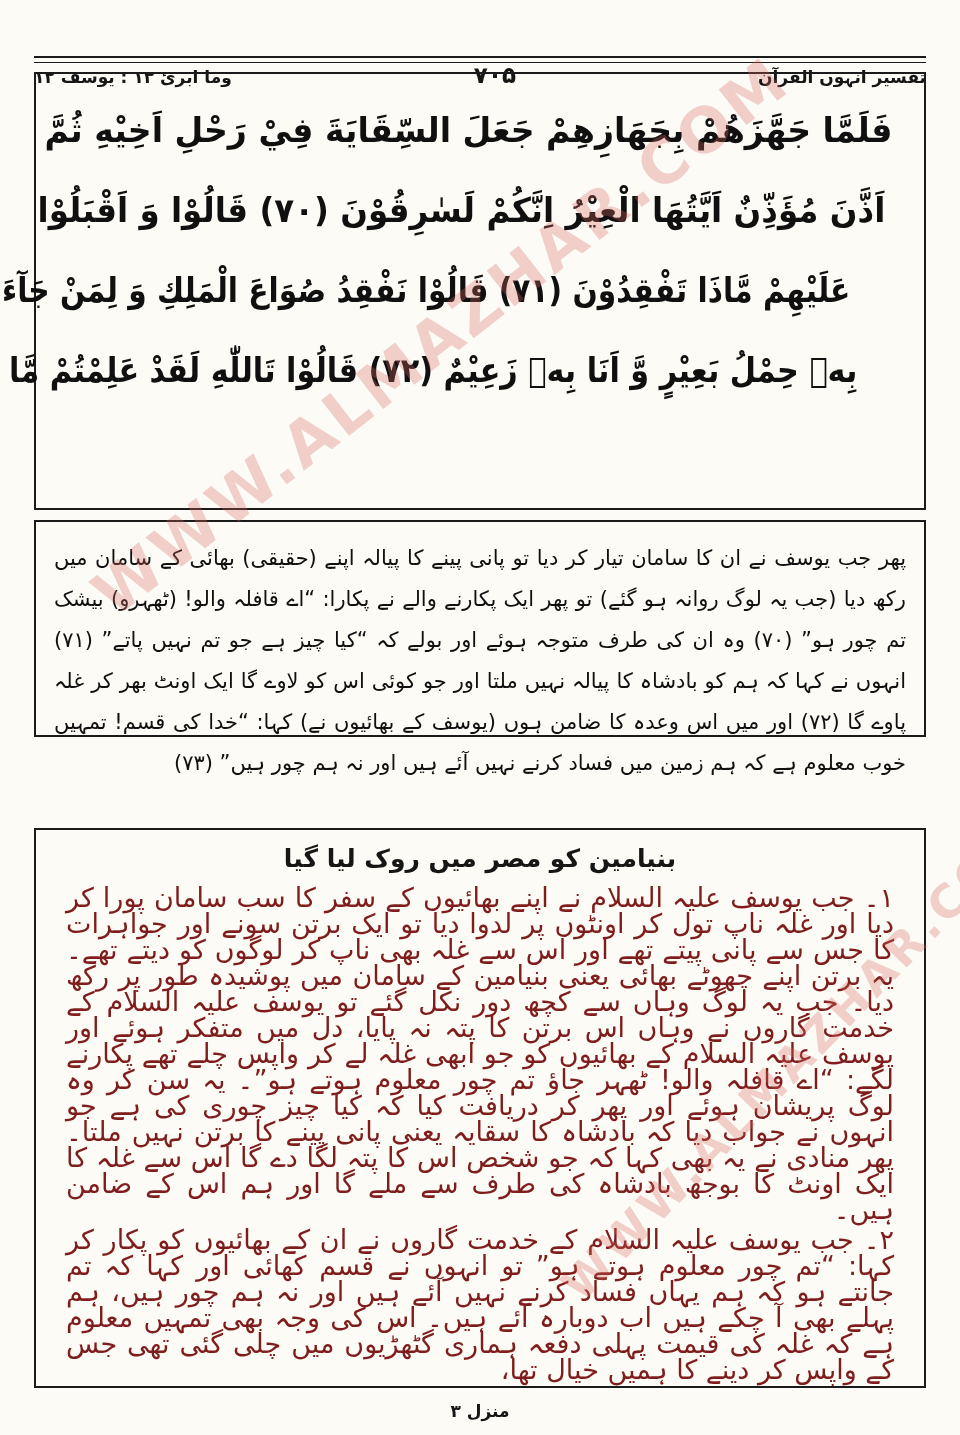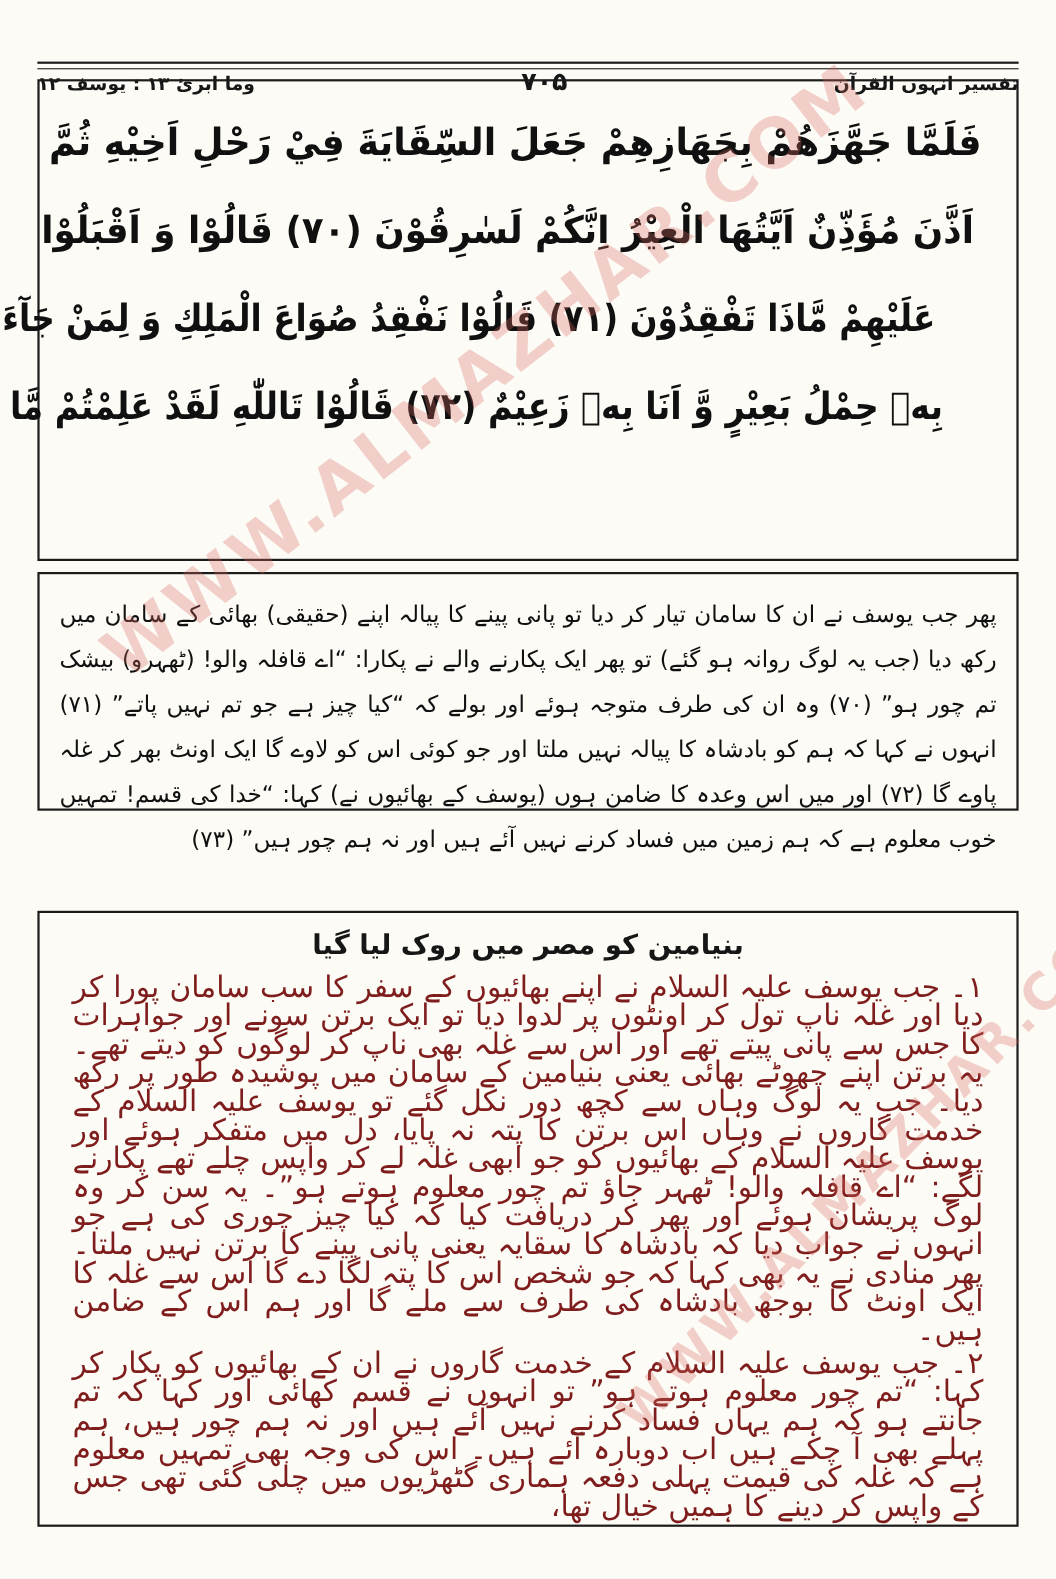--- a/index.html
+++ b/index.html
@@ -89,17 +89,20 @@
   <section class="trans-box">
     <p class="trans-text">پھر جب یوسف نے ان کا سامان تیار کر دیا تو پانی پینے کا پیالہ اپنے (حقیقی) بھائی کے سامان میں رکھ دیا (جب یہ لوگ روانہ ہو گئے) تو پھر ایک پکارنے والے نے پکارا: “اے قافلہ والو! (ٹھہرو) بیشک تم چور ہو” (۷۰) وہ ان کی طرف متوجہ ہوئے اور بولے کہ “کیا چیز ہے جو تم نہیں پاتے” (۷۱) انہوں نے کہا کہ ہم کو بادشاہ کا پیالہ نہیں ملتا اور جو کوئی اس کو لاوے گا ایک اونٹ بھر کر غلہ پاوے گا (۷۲) اور میں اس وعدہ کا ضامن ہوں (یوسف کے بھائیوں نے) کہا: “خدا کی قسم! تمہیں خوب معلوم ہے کہ ہم زمین میں فساد کرنے نہیں آئے ہیں اور نہ ہم چور ہیں” (۷۳)</p>
   </section>
 
   <section class="comm-box">
     <h2 class="comm-heading">بنیامین کو مصر میں روک لیا گیا</h2>
     <p class="comm-para">۱۔ جب یوسف علیہ السلام نے اپنے بھائیوں کے سفر کا سب سامان پورا کر دیا اور غلہ ناپ تول کر اونٹوں پر لدوا دیا تو ایک برتن سونے اور جواہرات کا جس سے پانی پیتے تھے اور اس سے غلہ بھی ناپ کر لوگوں کو دیتے تھے۔ یہ برتن اپنے چھوٹے بھائی یعنی بنیامین کے سامان میں پوشیدہ طور پر رکھ دیا۔ جب یہ لوگ وہاں سے کچھ دور نکل گئے تو یوسف علیہ السلام کے خدمت گاروں نے وہاں اس برتن کا پتہ نہ پایا، دل میں متفکر ہوئے اور یوسف علیہ السلام کے بھائیوں کو جو ابھی غلہ لے کر واپس چلے تھے پکارنے لگے: “اے قافلہ والو! ٹھہر جاؤ تم چور معلوم ہوتے ہو”۔ یہ سن کر وہ لوگ پریشان ہوئے اور پھر کر دریافت کیا کہ کیا چیز چوری کی ہے جو انہوں نے جواب دیا کہ بادشاہ کا سقایہ یعنی پانی پینے کا برتن نہیں ملتا۔ پھر منادی نے یہ بھی کہا کہ جو شخص اس کا پتہ لگا دے گا اس سے غلہ کا ایک اونٹ کا بوجھ بادشاہ کی طرف سے ملے گا اور ہم اس کے ضامن ہیں۔</p>
     <p class="comm-para">۲۔ جب یوسف علیہ السلام کے خدمت گاروں نے ان کے بھائیوں کو پکار کر کہا: “تم چور معلوم ہوتے ہو” تو انہوں نے قسم کھائی اور کہا کہ تم جانتے ہو کہ ہم یہاں فساد کرنے نہیں آئے ہیں اور نہ ہم چور ہیں، ہم پہلے بھی آ چکے ہیں اب دوبارہ آئے ہیں۔ اس کی وجہ بھی تمہیں معلوم ہے کہ غلہ کی قیمت پہلی دفعہ ہماری گٹھڑیوں میں چلی گئی تھی جس کے واپس کر دینے کا ہمیں خیال تھا،</p>
   </section>
 
+  <footer class="page-footer">
+    <span>منزل ۳</span>
+  </footer>
 
   <div class="wm wm1">WWW.ALMAZHAR.COM</div>
   <div class="wm wm2">WWW.ALMAZHAR.COM</div>
 
 </div>
 
 </body></html>

